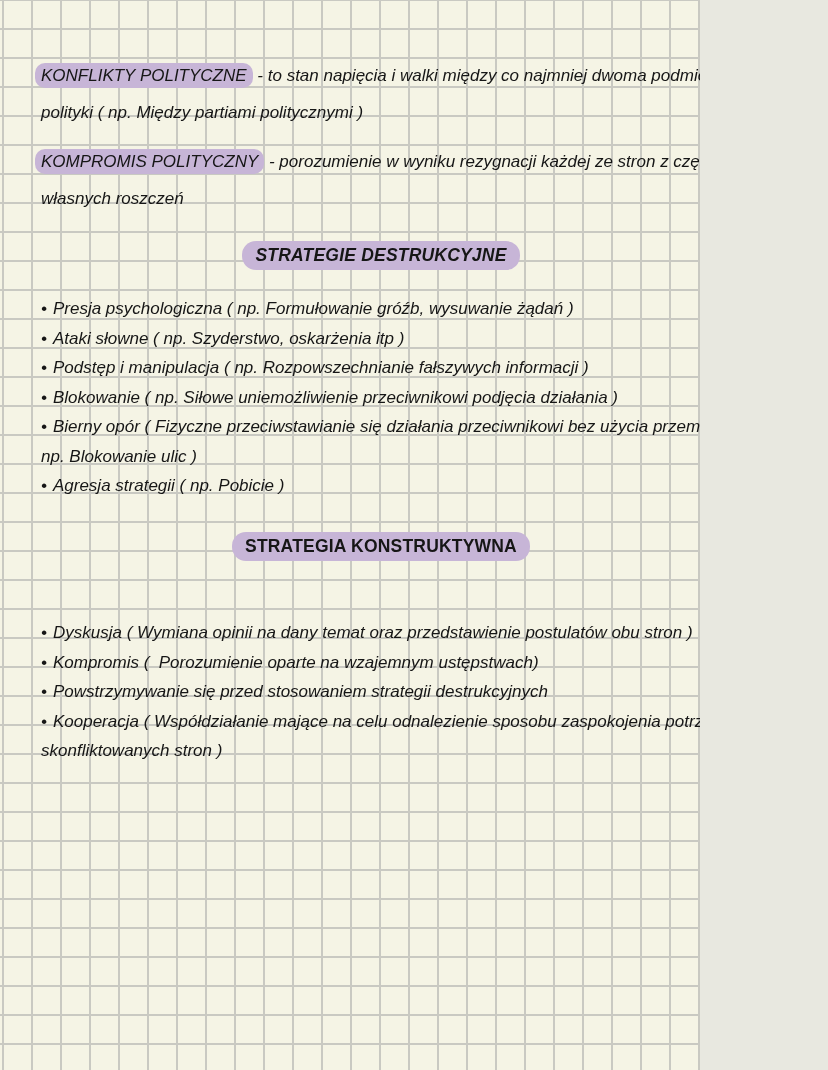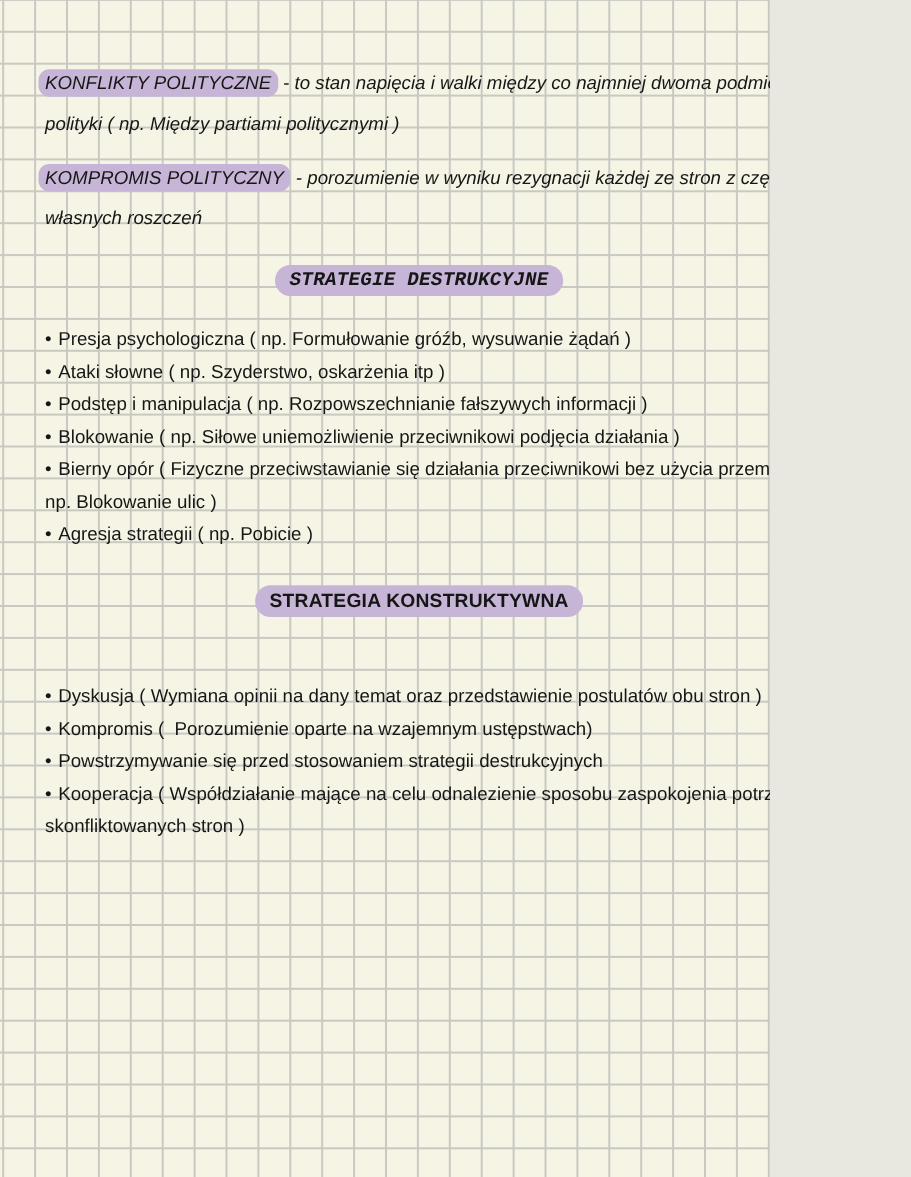--- a/index.html
+++ b/index.html
@@ -56,29 +56,30 @@
   .heading-pill{
     position:relative;left:-36px;
     display:inline-block;
     background:var(--highlight);
     border-radius:14px;
     padding:4px 13px;
     font-size:17.5px;
     font-weight:bold;
     letter-spacing:.2px;
   }
-  .heading-pill.italic{font-style:italic;font-family:Liberation Mono, monospace;}
+  .heading-pill.italic{font-style:italic;}
   .heading-pill.upright{font-style:normal;}
   .bullet-list{
     position:absolute;left:0;width:100%;
   }
   .bullet-list.list-1{top:294px;}
   .bullet-list.list-2{top:618px;}
   .li{
     font-size:17px;
+    font-style:italic;
     line-height:29.5px;
   }
   .dot{margin-right:6px;}
   .li-text{white-space:pre-wrap;}
 </style>
 </head>
 <body>
 
 <div class="page">
   <div class="content">

